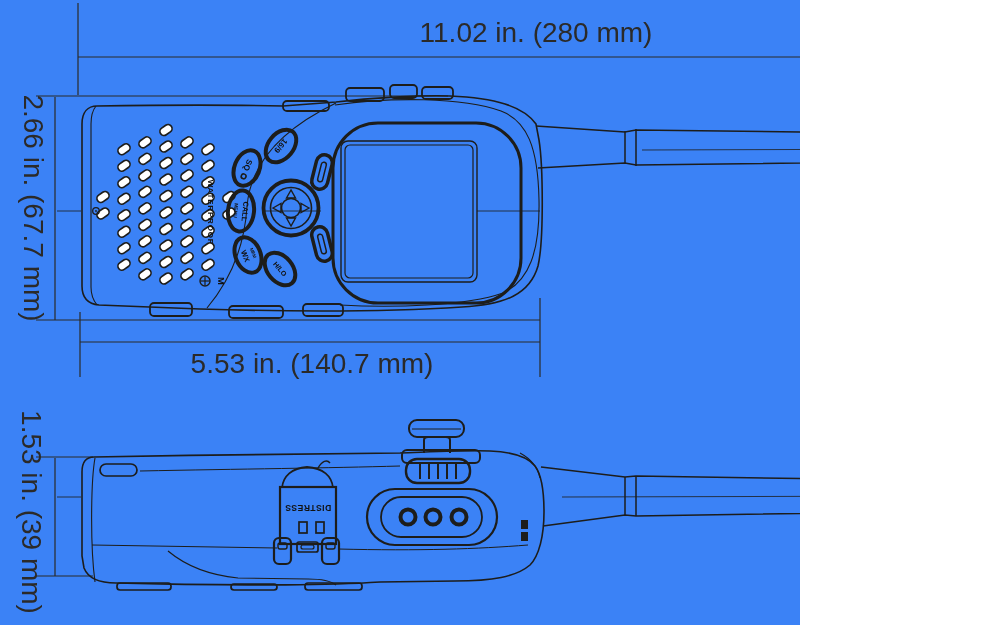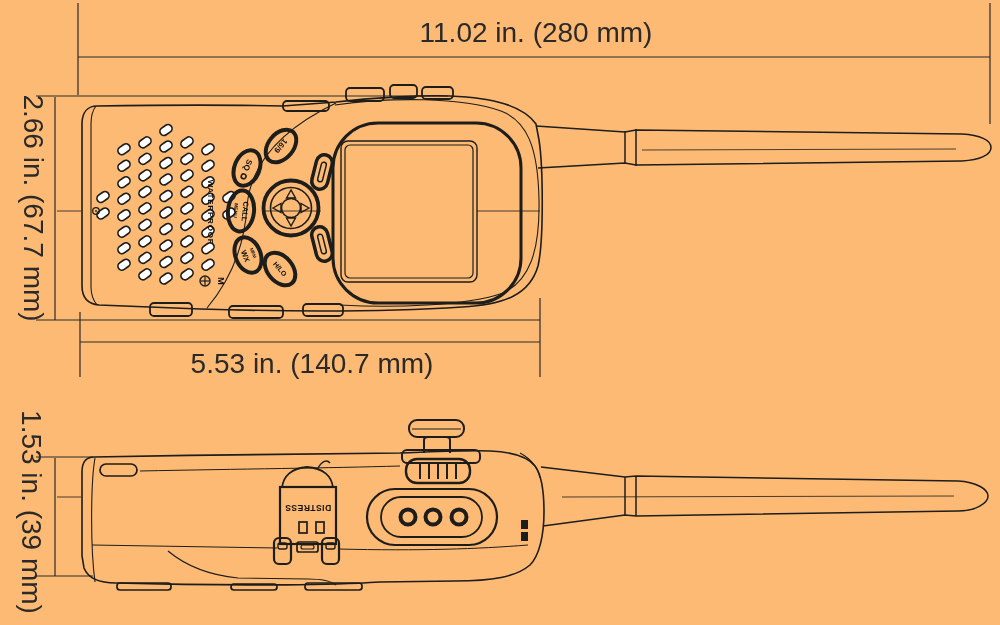--- a/index.html
+++ b/index.html
@@ -1,16 +1,16 @@
 <!DOCTYPE html>
 <html><head>
 <meta charset="utf-8">
 <style>
   html,body{margin:0;padding:0;background:#ffffff;}
-  .page{position:relative;width:1000px;height:625px;background:#fdba74;overflow:hidden;}
+  .page{position:relative;width:800px;height:625px;background:#3b82f6;overflow:hidden;}
   svg text{font-family:"Liberation Sans","DejaVu Sans",sans-serif;}
   .dim-text{font-size:28px;fill:#2b2a29;letter-spacing:0px;}
   .btn-label{font-weight:bold;fill:#111;}
   .ink{stroke:#1d1d1b;fill:none;}
 </style>
 </head>
 <body>
 
 <div class="page">
 <svg width="1000" height="625" viewBox="0 0 1000 625">

